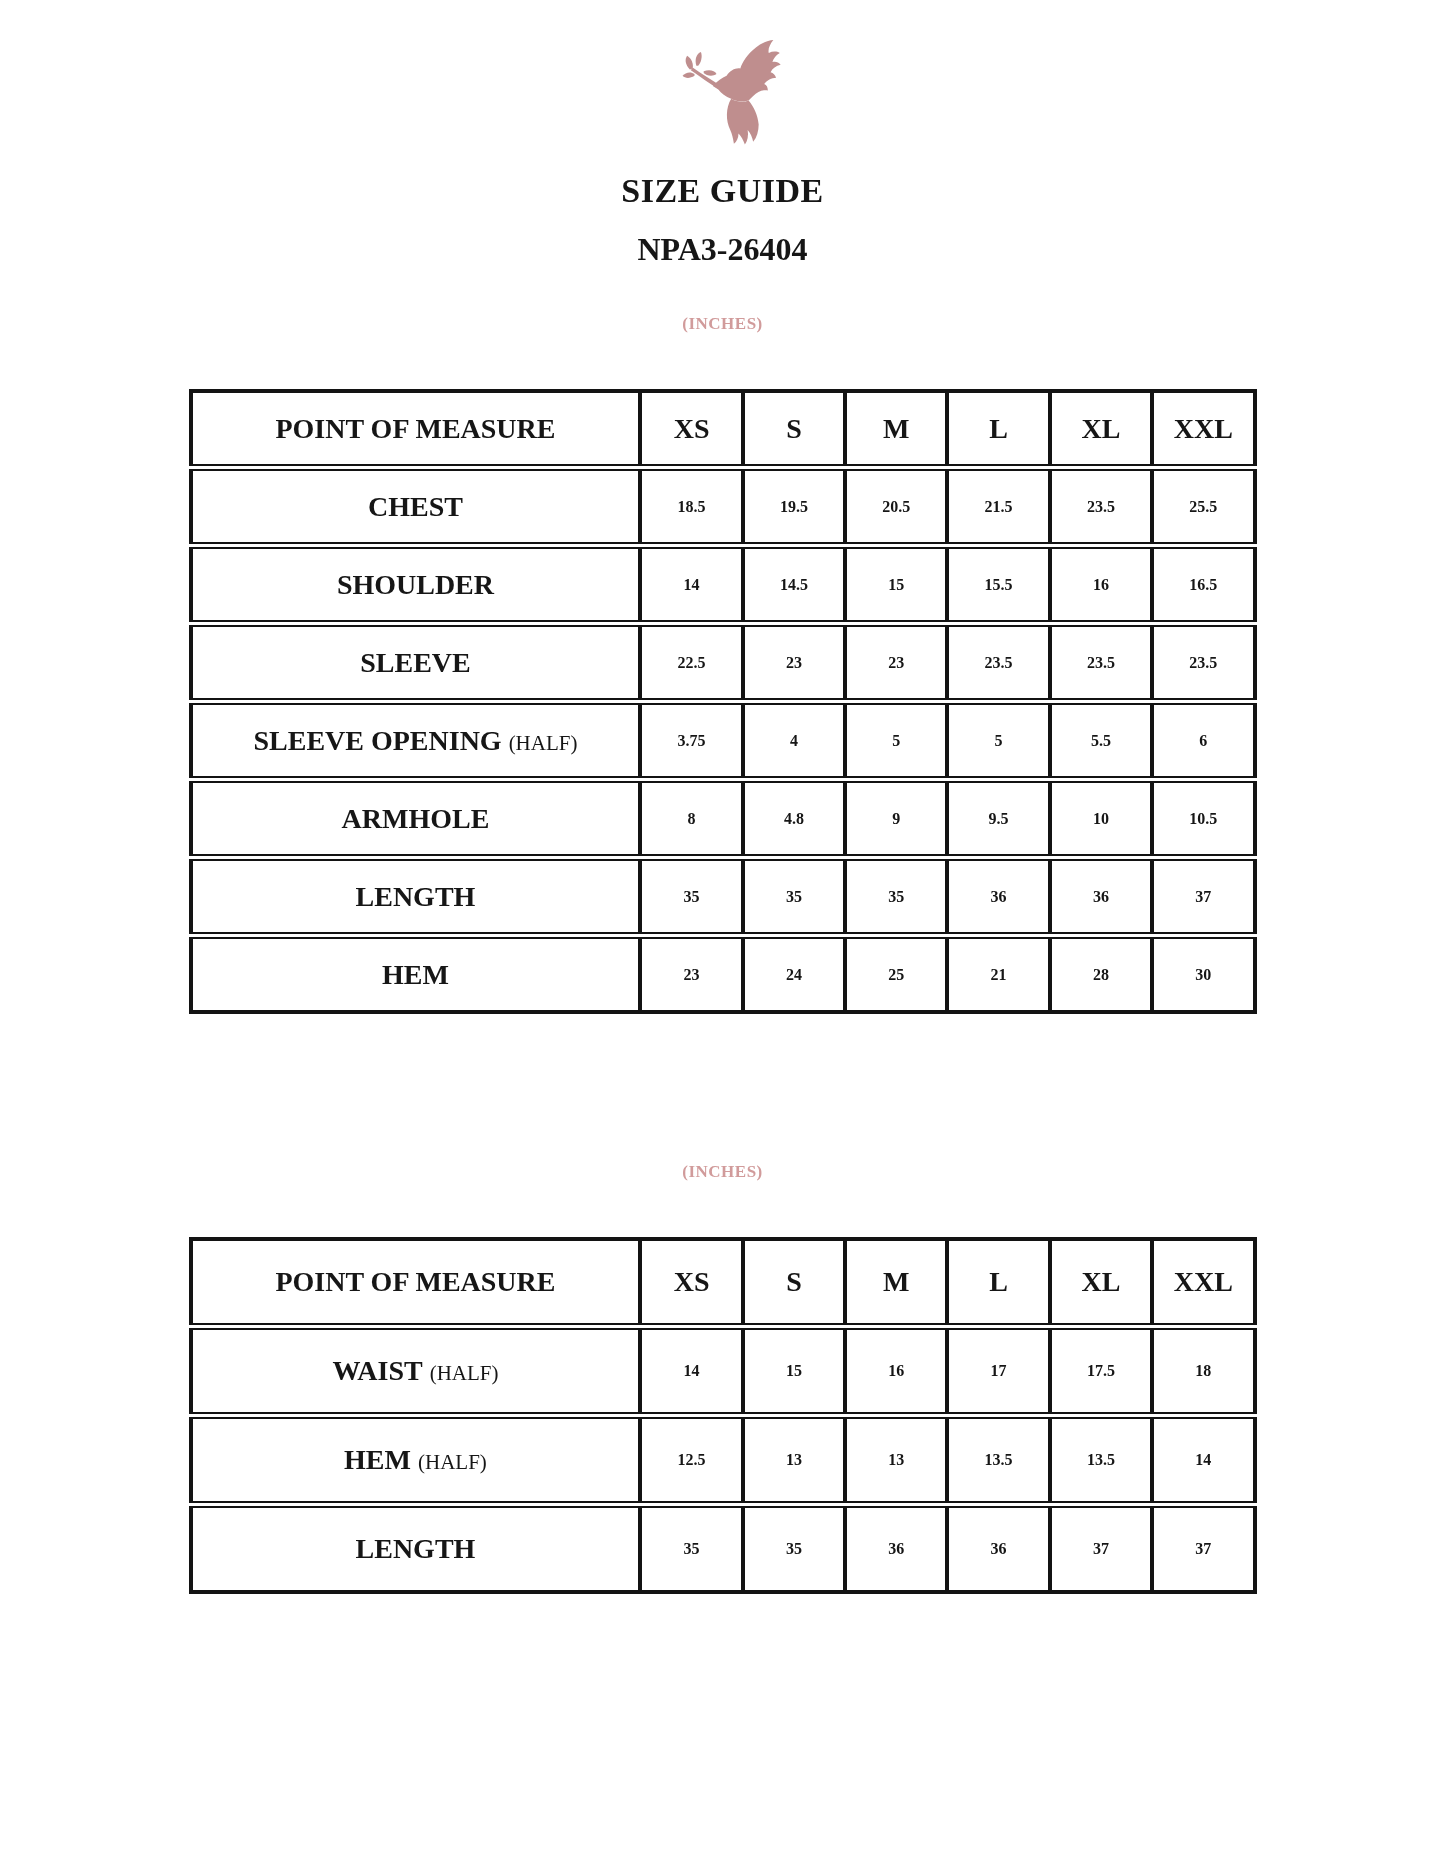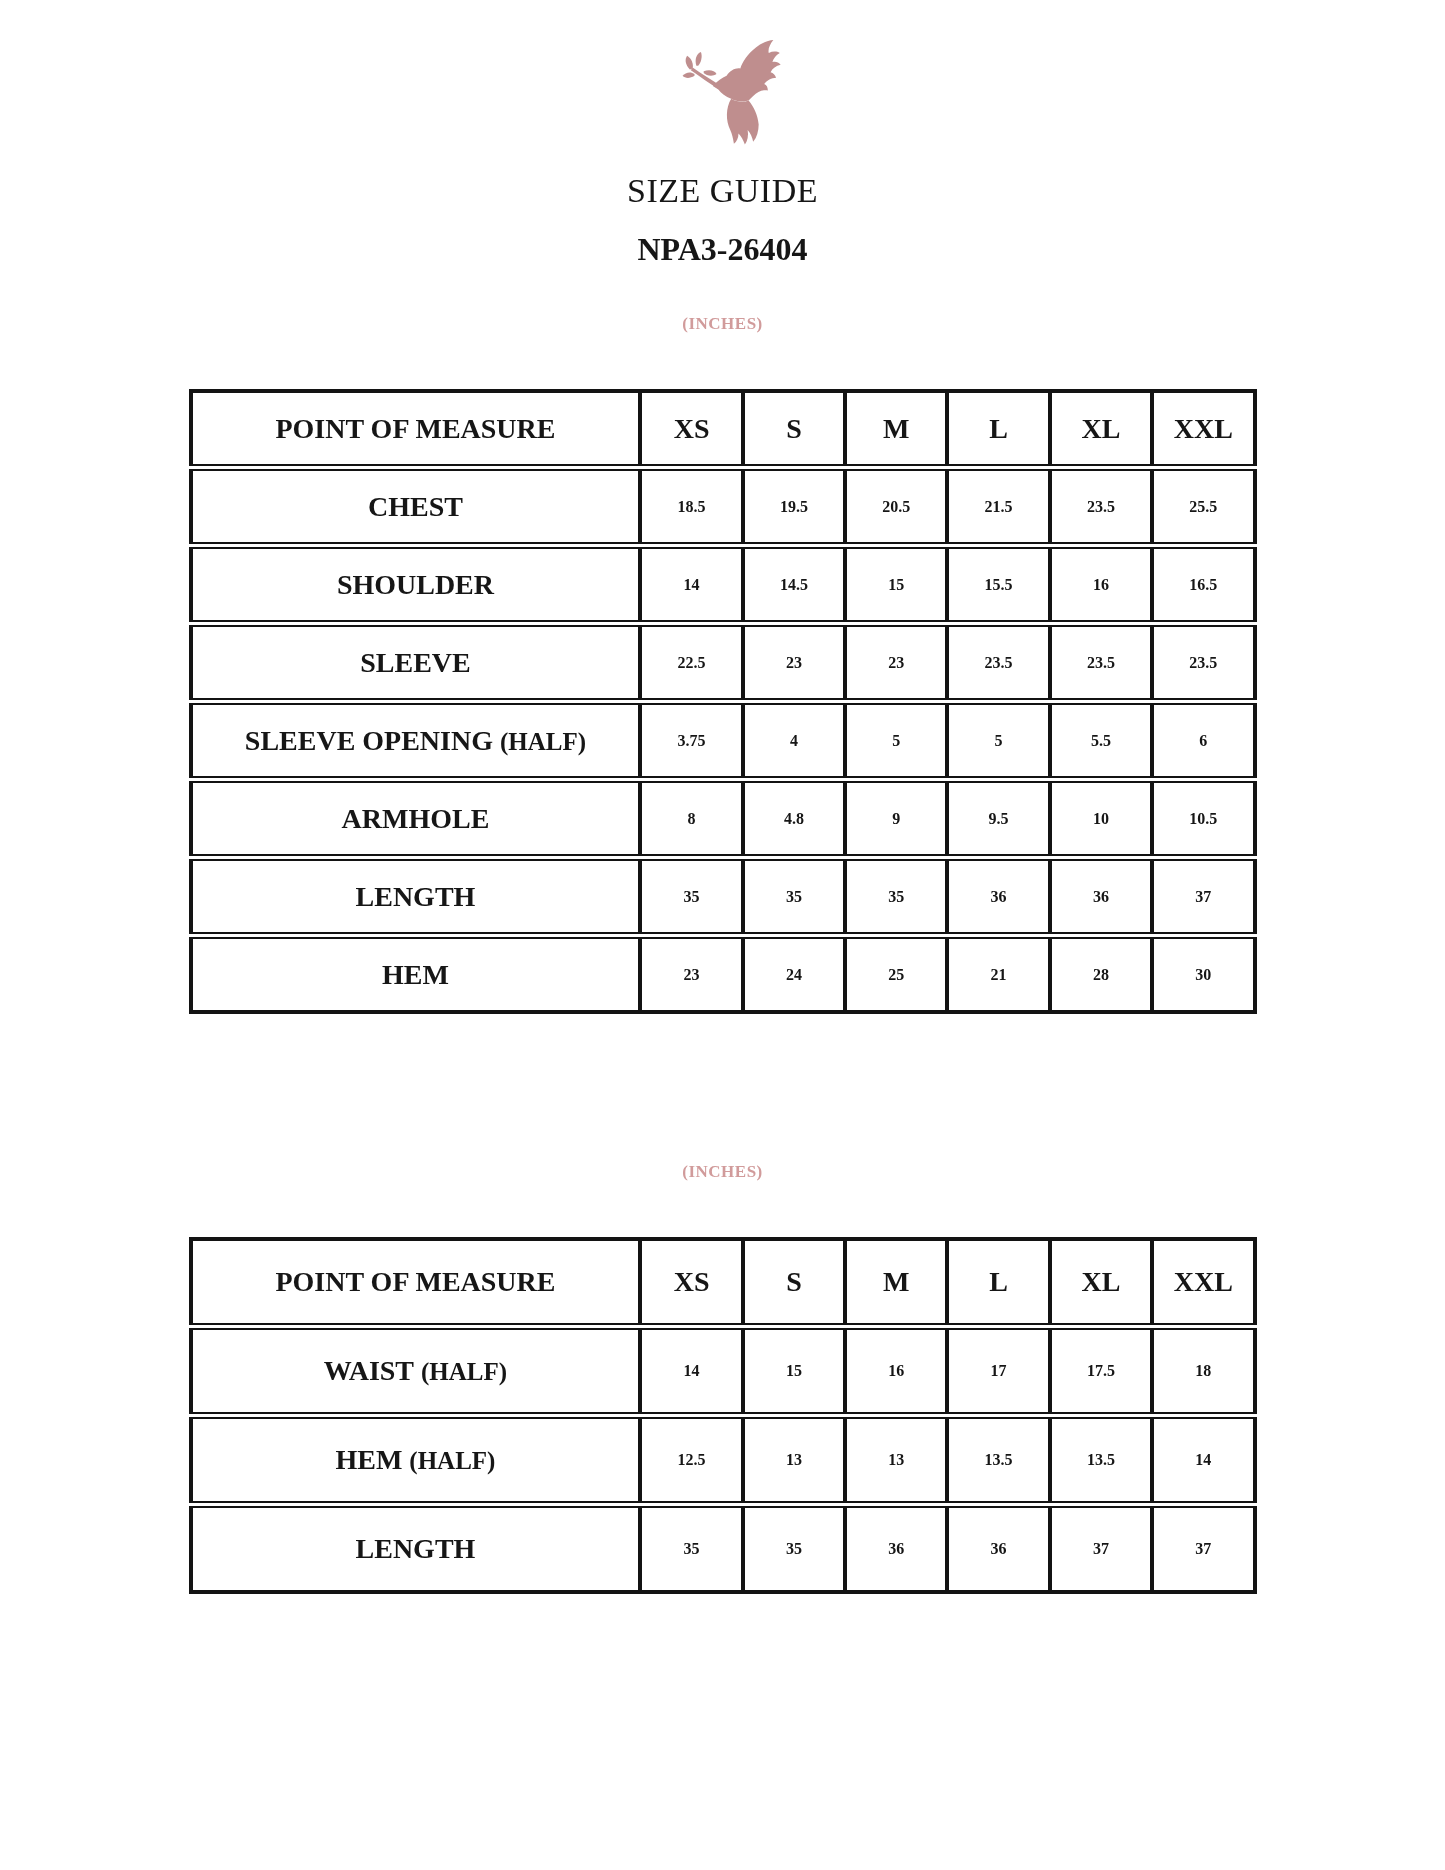--- a/index.html
+++ b/index.html
@@ -8,21 +8,21 @@
     font-family: "Liberation Serif", "DejaVu Serif", serif;
     color: #161616;
     -webkit-font-smoothing: antialiased;
   }
   .page { box-sizing: border-box; width: 1445px; height: 1870px; padding-top: 34px; overflow: hidden; }
   .center { text-align: center; }
 
   .logo-wrap { display: flex; justify-content: center; margin-left: 20px; }
   .logo-wrap svg { width: 110px; height: 124px; color: var(--dove-pink, #bf8e8e); }
 
-  .title { font-size: 34px; font-weight: normal; letter-spacing: 0.5px; margin-top: 14px; line-height: 1.1; }
+  .title { font-size: 34px; font-weight: bold; letter-spacing: 0.5px; margin-top: 14px; line-height: 1.1; }
   .style-code { font-size: 32px; font-weight: bold; margin-top: 7px; line-height: 1.1; }
 
   .section-title { font-size: 29px; font-weight: bold; line-height: 1.1; }
   .unit-label { font-size: 17px; font-weight: bold; letter-spacing: 0.5px;
                 color: var(--inches-pink, #d19b9b); margin-top: 7px; line-height: 1.1; }
 
   .shirt-section   { margin-top: 48px; }
   .trouser-section { margin-top: 146px; }
 
   table.size-table {
@@ -48,21 +48,21 @@
   .size-table th:first-child, .size-table td:first-child { border-left: 4px solid #131313; }
   .size-table thead th { border-top-width: 4px; margin-top: 32px; }
   .size-table tbody tr:last-child td { border-bottom-width: 4px; }
 
   .shirt-table th, .shirt-table td   { height: 71px; }
   .trouser-table th, .trouser-table td { height: 82px; }
 
   .size-table th { font-size: 28px; font-weight: bold; }
   .size-table td.measure-label { font-size: 28px; font-weight: bold; }
   .size-table td.size-value    { font-size: 16px; font-weight: bold; }
-  .size-table .label-suffix    { font-size: 25px; font-weight: bold; margin-left: 7px; }
+  .size-table .label-suffix    { font-size: 21px; font-weight: normal; margin-left: 7px; }
 </style>
 </head>
 <body>
 
 <div class="page">
 
   <header class="center">
     <div class="logo-wrap">
 
       <svg viewBox="0 0 120 130" aria-hidden="true">

